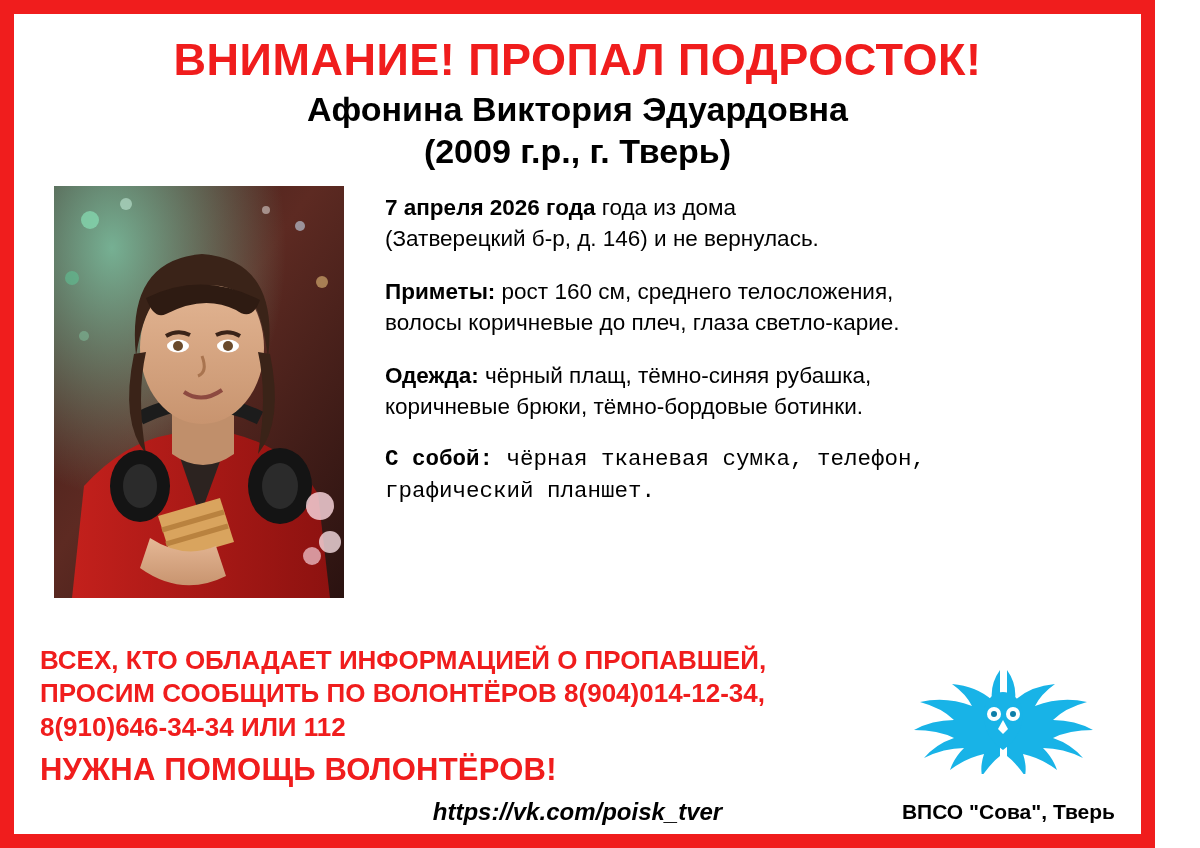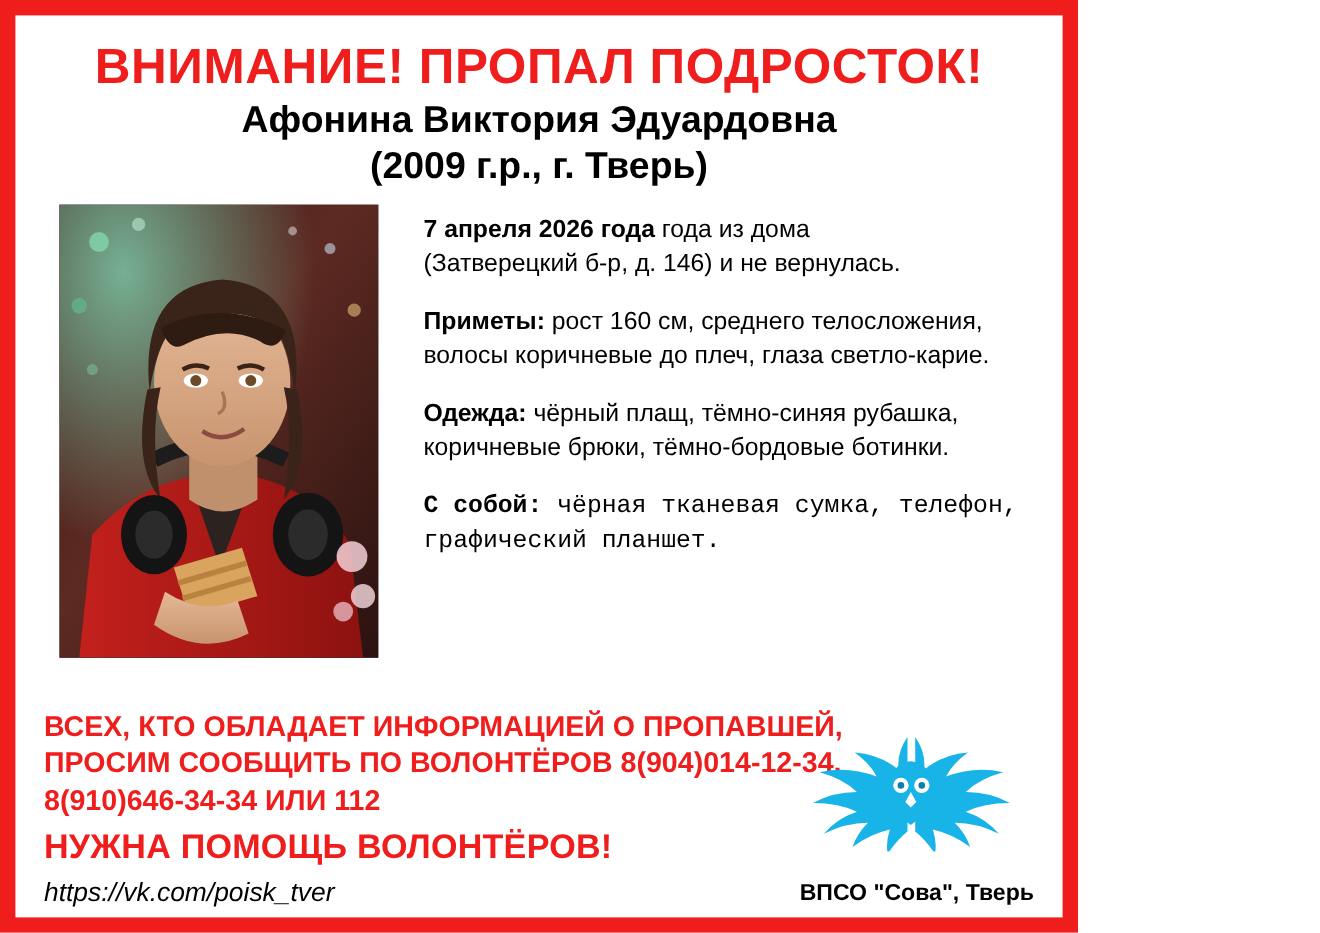--- a/index.html
+++ b/index.html
@@ -5,21 +5,21 @@
   html, body {
     margin: 0;
     padding: 0;
     background: #ffffff;
   }
   body {
     font-family: "Liberation Sans", sans-serif;
   }
   .poster {
     position: relative;
-    width: 980px;
+    width: 1155px;
     height: 848px;
     box-sizing: border-box;
     background: #ffffff;
     border: 14px solid #f01d1d;
     overflow: hidden;
   }
   .inner {
     position: relative;
     width: 100%;
     height: 100%;
@@ -107,24 +107,25 @@
   }
   .help {
     color: #f01d1d;
     font-weight: bold;
     font-size: 31px;
     margin-top: 8px;
     letter-spacing: 0.2px;
   }
   .link {
     color: #000000;
-    font-weight: normal;
+    font-weight: bold;
     font-style: italic;
     font-size: 24px;
     margin-top: 10px;
+    text-align: center;
   }
   .org {
     position: absolute;
     right: 0;
     bottom: 2px;
     color: #000000;
     font-weight: bold;
     font-size: 21px;
     white-space: nowrap;
   }

